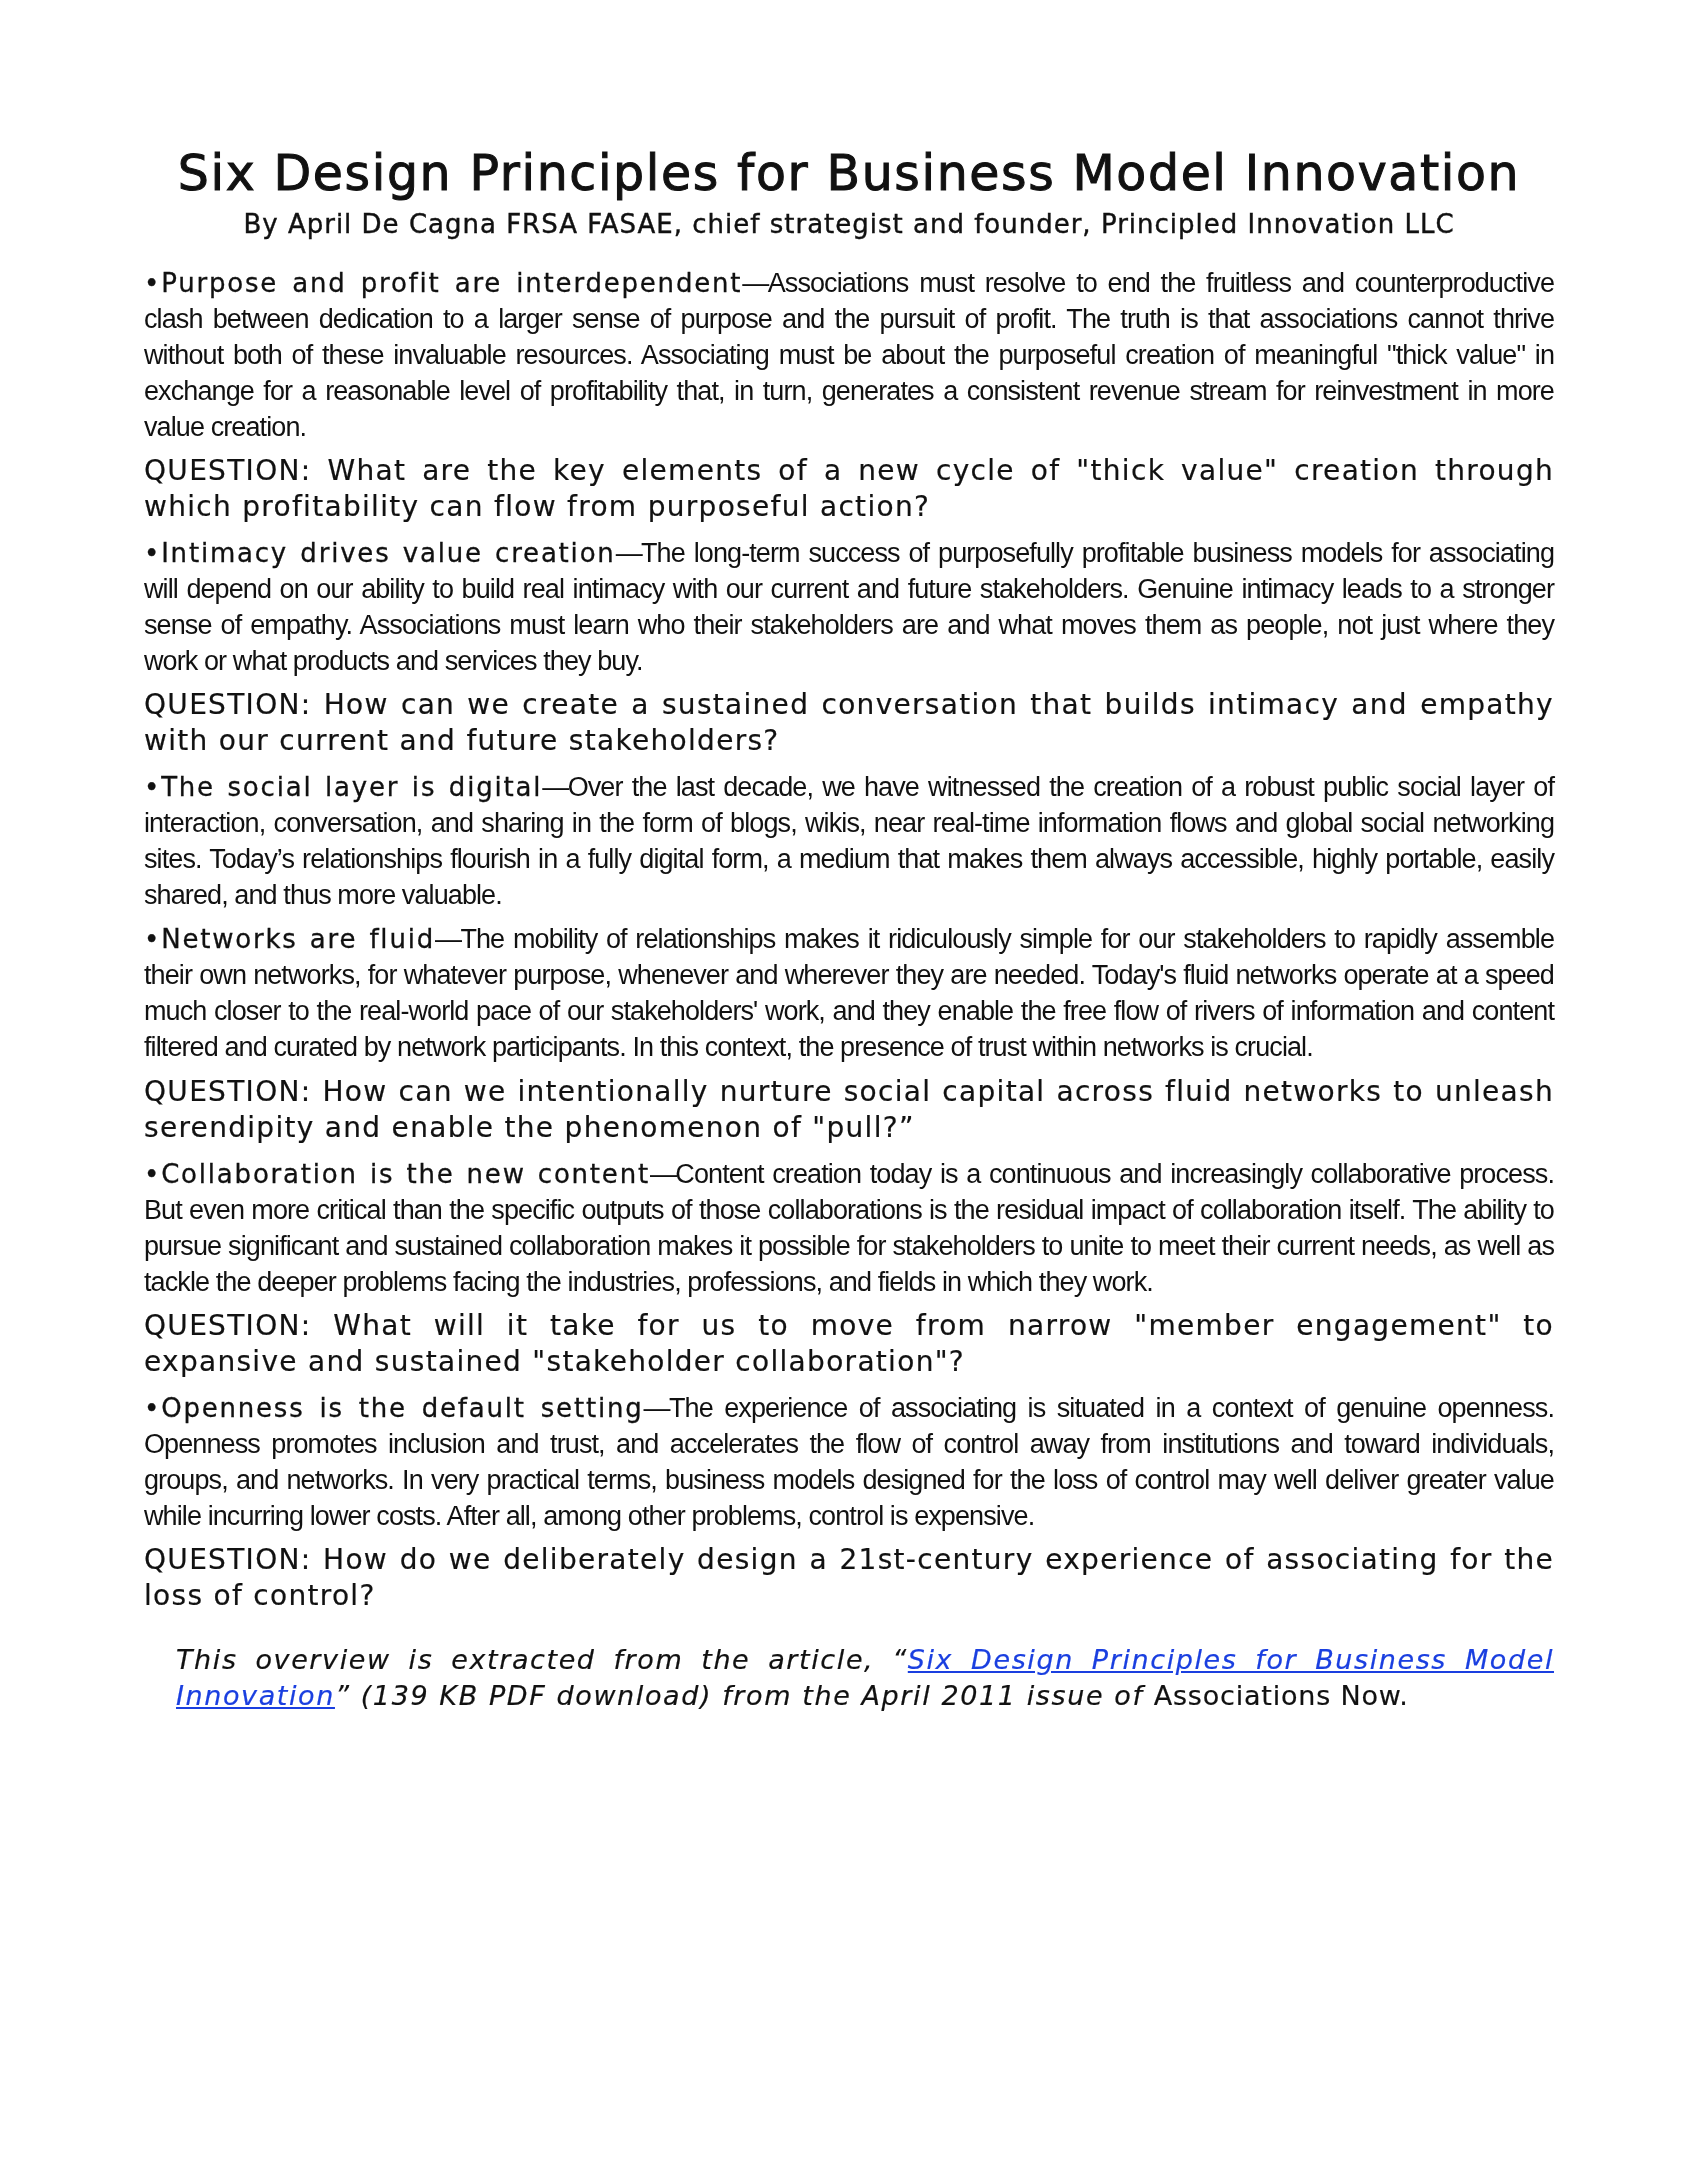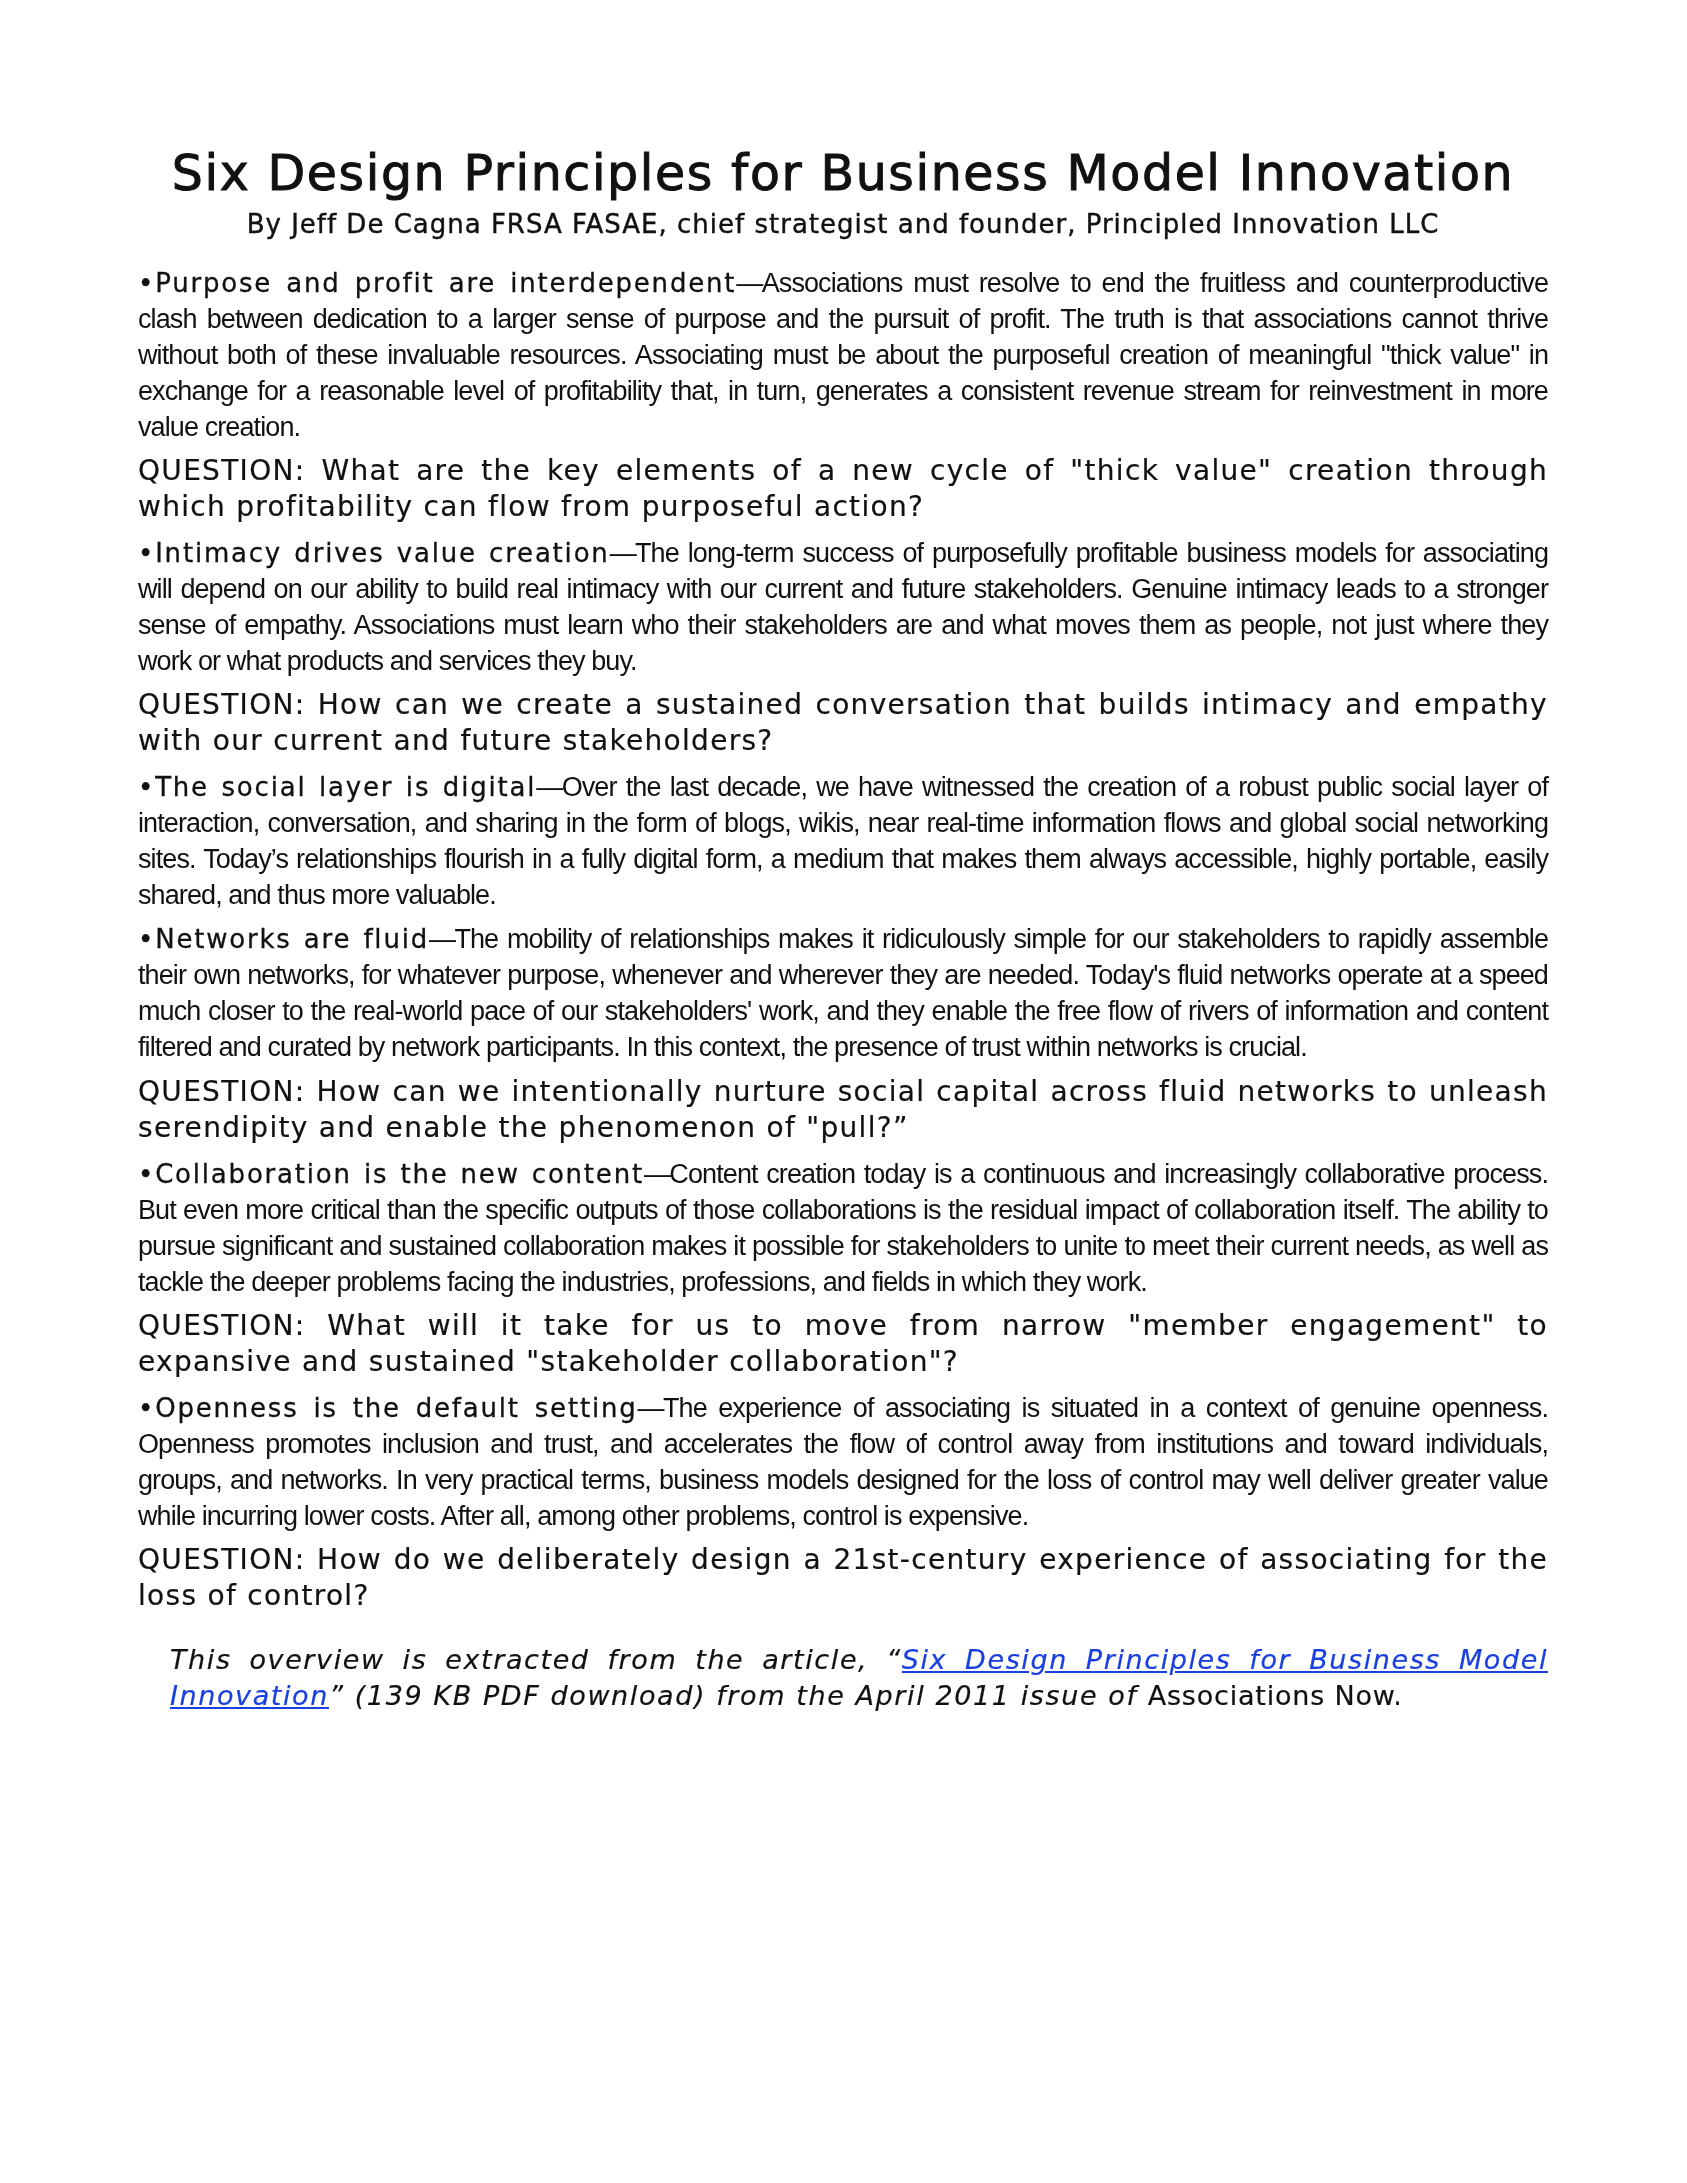--- a/index.html
+++ b/index.html
@@ -10,21 +10,21 @@
   body {
     width: 1687px;
     height: 2183px;
     position: relative;
     overflow: hidden;
     color: #111111;
     font-family: "Liberation Sans", sans-serif;
   }
   .page {
     position: absolute;
-    left: 138px;
+    left: 144px;
     top: 132px;
     width: 1410px;
   }
   .title {
     text-align: center;
     font-family: "DejaVu Sans", sans-serif;
     font-size: 49px;
     font-weight: normal;
     letter-spacing: 1.6px;
     margin: 11.5px 0 0 0;
@@ -87,21 +87,21 @@
   .footer-note .pub {
     font-style: normal;
     letter-spacing: 0.8px;
   }
 </style>
 </head>
 <body>
 
 <div class="page">
   <h1 class="title">Six Design Principles for Business Model Innovation</h1>
-  <div class="byline">By Jeff De Cagna FRSA FASAE, chief strategist and founder, Principled Innovation LLC</div>
+  <div class="byline">By April De Cagna FRSA FASAE, chief strategist and founder, Principled Innovation LLC</div>
 
   <p class="principle"><span class="head"><span>•</span><span>Purpose and profit are interdependent</span></span><span class="dash">—</span><span>Associations must resolve to end the fruitless and counterproductive clash between dedication to a larger sense of purpose and the pursuit of profit. The truth is that associations cannot thrive without both of these invaluable resources. Associating must be about the purposeful creation of meaningful "thick value" in exchange for a reasonable level of profitability that, in turn, generates a consistent revenue stream for reinvestment in more value creation.</span></p>
   <p class="question">QUESTION:  What are the key elements of a new cycle of "thick value" creation through which profitability can flow from purposeful action?</p>
 
   <p class="principle"><span class="head"><span>•</span><span>Intimacy drives value creation</span></span><span class="dash">—</span><span>The long-term success of purposefully profitable business models for associating will depend on our ability to build real intimacy with our current and future stakeholders. Genuine intimacy leads to a stronger sense of empathy.  Associations must learn who their stakeholders are and what moves them as people, not just where they work or what products and services they buy.</span></p>
   <p class="question">QUESTION:  How can we create a sustained conversation that builds intimacy and empathy with our current and future stakeholders?</p>
 
   <p class="principle"><span class="head"><span>•</span><span>The social layer is digital</span></span><span class="dash">—</span><span>Over the last decade, we have witnessed the creation of a robust public social layer of interaction, conversation, and sharing in the form of blogs, wikis, near real-time information flows and global social networking sites.  Today’s relationships flourish in a fully digital form, a medium that makes them always accessible, highly portable, easily shared, and thus more valuable.</span></p>
 
   <p class="principle"><span class="head"><span>•</span><span>Networks are fluid</span></span><span class="dash">—</span><span>The mobility of relationships makes it ridiculously simple for our stakeholders to rapidly assemble their own networks, for whatever purpose, whenever and wherever they are needed.  Today's fluid networks operate at a speed much closer to the real-world pace of our stakeholders' work, and they enable the free flow of rivers of information and content filtered and curated by network participants. In this context, the presence of trust within networks is crucial.</span></p>

